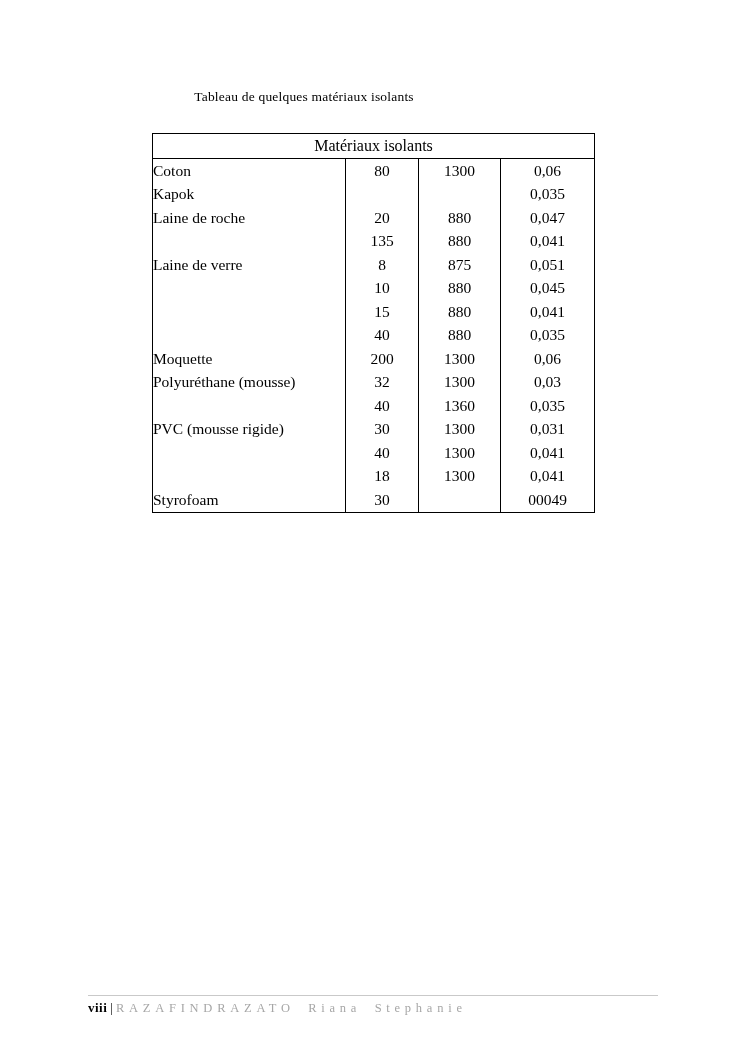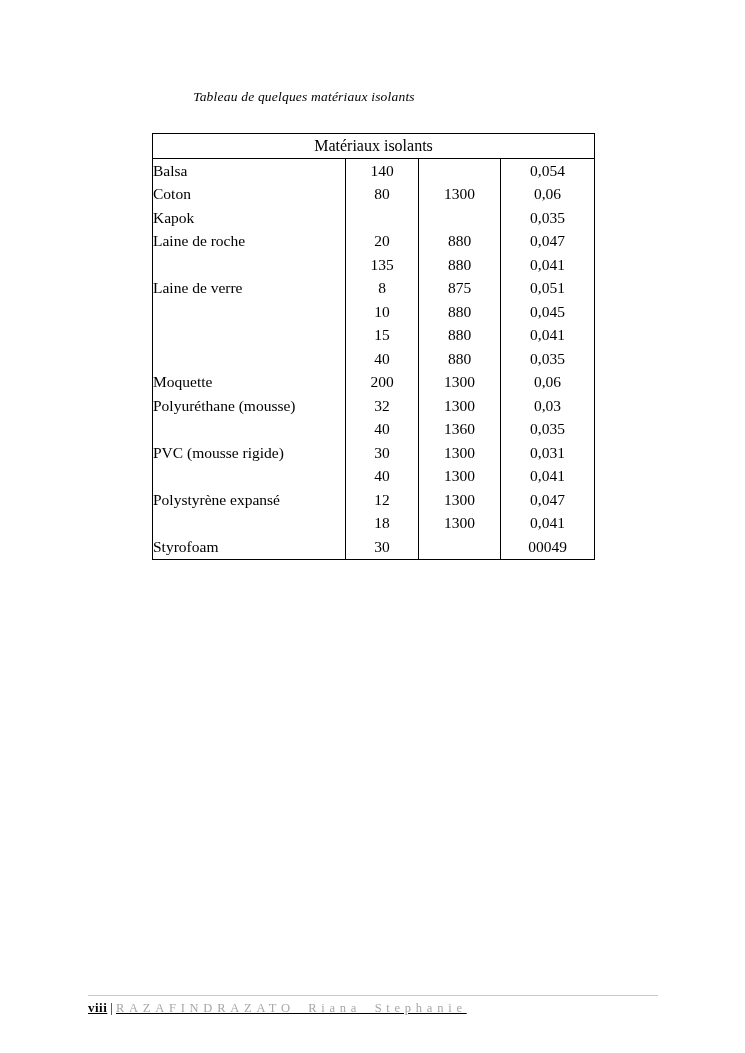--- a/index.html
+++ b/index.html
@@ -21,21 +21,20 @@
     background: #ffffff;
   }
   .caption {
     position: absolute;
     top: 89px;
     left: 0;
     width: 608px;
     text-align: center;
     font-size: 13.5px;
     letter-spacing: 0.2px;
-    font-style: italic;
   }
   table.isolants {
     position: absolute;
     left: 152px;
     top: 133px;
     width: 442px;
     border-collapse: collapse;
     table-layout: fixed;
     font-size: 15.5px;
     border: 1px solid #000000;
@@ -72,21 +71,20 @@
     height: 1px;
     background: #c9c9c9;
   }
   .footer {
     position: absolute;
     left: 88px;
     top: 1000px;
     width: 620px;
     font-size: 13px;
     white-space: nowrap;
-    text-decoration: underline;
   }
   .footer .page-num {
     font-weight: bold;
     color: #000000;
     letter-spacing: 0.5px;
   }
   .footer .sep {
     color: #000000;
     margin: 0 3px 0 3px;
   }
@@ -111,26 +109,20 @@
       <col style="width:82px">
       <col style="width:94px">
     </colgroup>
     <thead>
       <tr>
         <th class="title-cell" colspan="4">Matériaux isolants</th>
       </tr>
     </thead>
     <tbody>
         <tr>
-          <td class="c-name">Balsa</td>
-          <td class="c-num c-v1">140</td>
-          <td class="c-num c-v2"></td>
-          <td class="c-num c-v3">0,054</td>
-        </tr>
-        <tr>
           <td class="c-name">Coton</td>
           <td class="c-num c-v1">80</td>
           <td class="c-num c-v2">1300</td>
           <td class="c-num c-v3">0,06</td>
         </tr>
         <tr>
           <td class="c-name">Kapok</td>
           <td class="c-num c-v1"></td>
           <td class="c-num c-v2"></td>
           <td class="c-num c-v3">0,035</td>
@@ -195,26 +187,20 @@
           <td class="c-num c-v2">1300</td>
           <td class="c-num c-v3">0,031</td>
         </tr>
         <tr>
           <td class="c-name"></td>
           <td class="c-num c-v1">40</td>
           <td class="c-num c-v2">1300</td>
           <td class="c-num c-v3">0,041</td>
         </tr>
         <tr>
-          <td class="c-name">Polystyrène expansé</td>
-          <td class="c-num c-v1">12</td>
-          <td class="c-num c-v2">1300</td>
-          <td class="c-num c-v3">0,047</td>
-        </tr>
-        <tr>
           <td class="c-name"></td>
           <td class="c-num c-v1">18</td>
           <td class="c-num c-v2">1300</td>
           <td class="c-num c-v3">0,041</td>
         </tr>
         <tr>
           <td class="c-name">Styrofoam</td>
           <td class="c-num c-v1">30</td>
           <td class="c-num c-v2"></td>
           <td class="c-num c-v3">00049</td>

